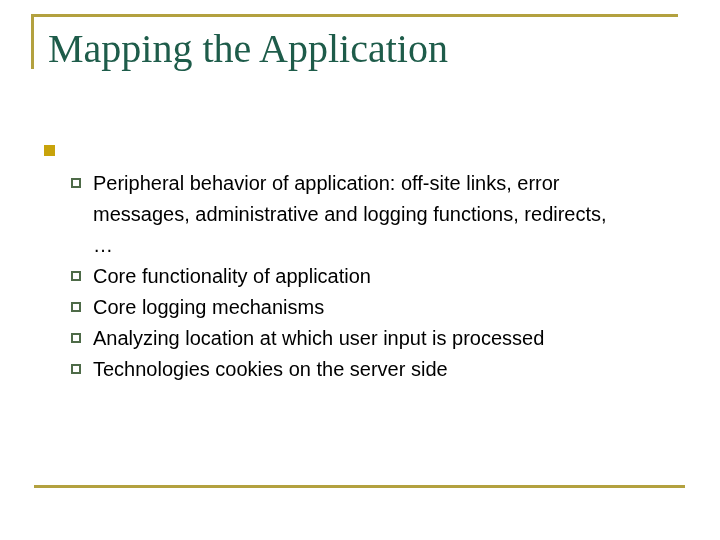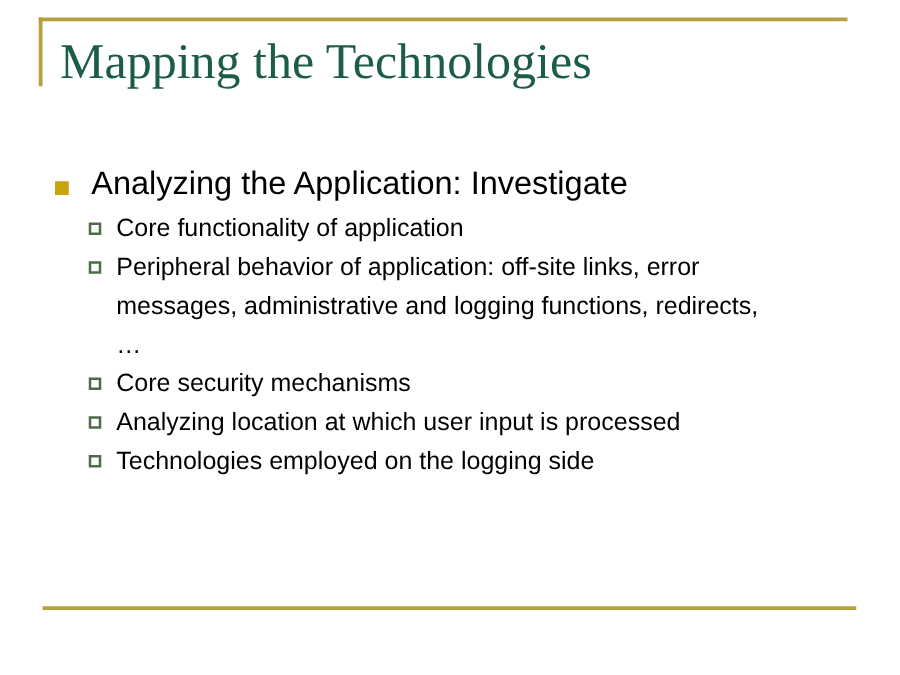--- a/index.html
+++ b/index.html
@@ -98,45 +98,44 @@
   }
 </style>
 </head>
 <body>
 
 <div class="slide">
 
   <div class="top-rule"></div>
   <div class="title-tick"></div>
 
-  <h1 class="slide-title">Mapping the Technologies</h1>
+  <h1 class="slide-title">Mapping the Application</h1>
 
   <span class="l1-square"></span>
-  <div class="l1-text">Analyzing the Application: Investigate</div>
 
   <ul class="sub-list">
-    <li>
-      <span class="sub-square"></span>
-      <span class="sub-text">Core functionality of application</span>
-    </li>
     <li>
       <span class="sub-square"></span>
       <span class="sub-text">Peripheral behavior of application: off-site links, error
 messages, administrative and logging functions, redirects,
 …</span>
     </li>
     <li>
       <span class="sub-square"></span>
-      <span class="sub-text">Core security mechanisms</span>
+      <span class="sub-text">Core functionality of application</span>
+    </li>
+    <li>
+      <span class="sub-square"></span>
+      <span class="sub-text">Core logging mechanisms</span>
     </li>
     <li>
       <span class="sub-square"></span>
       <span class="sub-text">Analyzing location at which user input is processed</span>
     </li>
     <li>
       <span class="sub-square"></span>
-      <span class="sub-text">Technologies employed on the logging side</span>
+      <span class="sub-text">Technologies cookies on the server side</span>
     </li>
   </ul>
 
   <div class="bottom-rule"></div>
 
 </div>
 
 </body></html>

